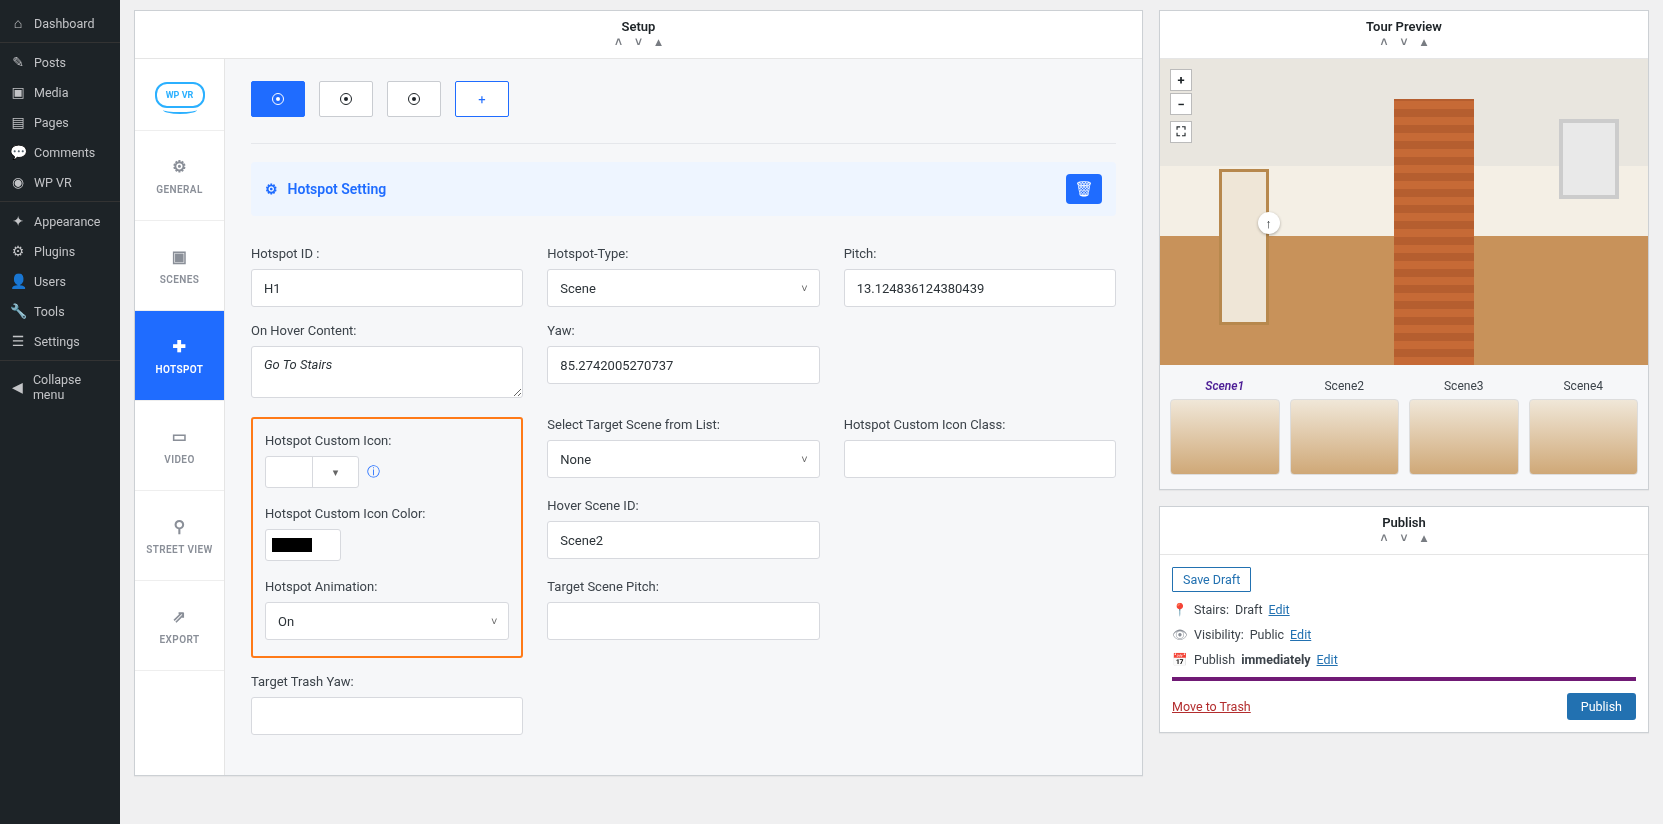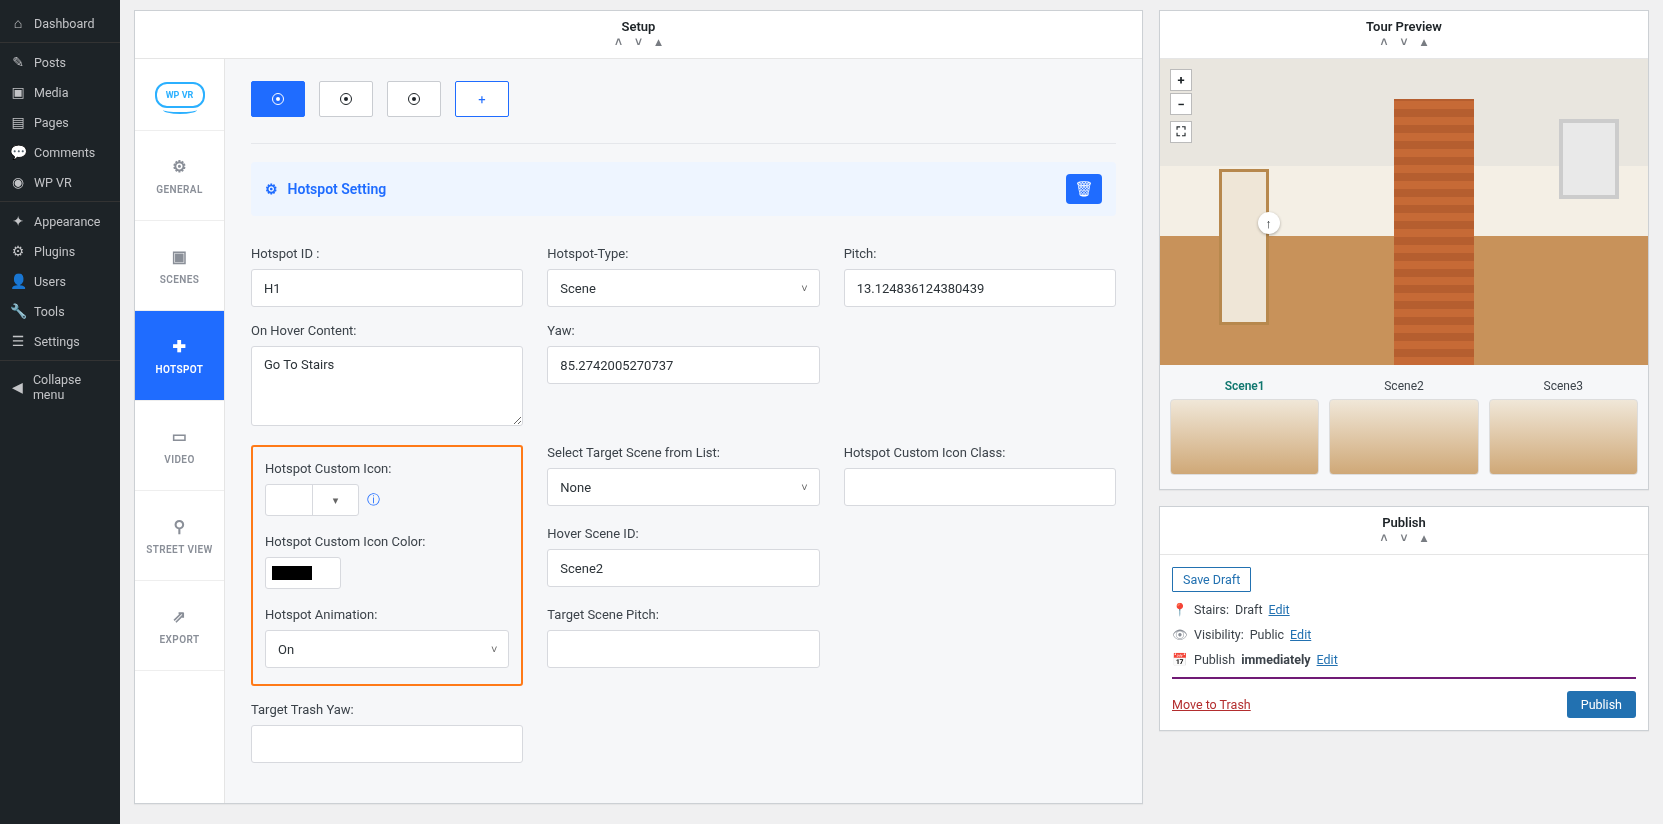--- a/index.html
+++ b/index.html
@@ -48,21 +48,21 @@
 
 
 .hs-header { display: flex; align-items: center; justify-content: space-between; background: #eef5ff; border-radius: 4px; padding: 12px 14px; }
 .hs-header .left { display: flex; align-items: center; gap: 10px; color: #1f6cff; font-weight: 600; font-size: 14px; }
 .hs-header .del { width: 36px; height: 30px; background: #1f6cff; color: #fff; border-radius: 4px; display: flex; align-items: center; justify-content: center; cursor: pointer; font-size: 15px; }
 
 
 .form-grid { display: grid; grid-template-columns: 1fr 1fr 1fr; gap: 16px 24px; margin-top: 30px; }
 .field label { display: block; font-size: 13px; color: #3c434a; margin-bottom: 8px; }
 .ctrl { width: 100%; height: 38px; border: 1px solid #d7d9de; background: #fff; border-radius: 3px; padding: 16px 12px; font-size: 13px; color: #2c3338; }
-textarea.ctrl { height: 80px; padding: 10px 12px; resize: vertical; }
+textarea.ctrl { height: 52px; padding: 10px 12px; resize: vertical; font-style: italic; }
 .select-wrap { position: relative; }
 .select-wrap .caret { position: absolute; right: 12px; top: 50%; transform: translateY(-50%); color: #666; pointer-events: none; font-size: 11px; }
 .highlight-box { border: 2px solid #ff7a18; border-radius: 3px; padding: 14px 12px 16px; grid-column: 1; display: flex; flex-direction: column; gap: 18px; background: #f6f7f9; }
 .icon-pick { display: flex; align-items: center; gap: 8px; }
 .icon-pick .sw { display: flex; border: 1px solid #d7d9de; background: #fff; border-radius: 3px; overflow: hidden; }
 .icon-pick .sw .cell { width: 46px; height: 30px; display: flex; align-items: center; justify-content: center; }
 .icon-pick .sw .cell.cd { border-left: 1px solid #d7d9de; color: #666; font-size: 11px; cursor: pointer; }
 .icon-pick .info { color: #1f6cff; cursor: pointer; }
 .color-swatch { width: 76px; height: 32px; border: 1px solid #d7d9de; background: #fff; border-radius: 3px; padding: 6px; display: flex; align-items: center; }
 .color-swatch .bar { width: 40px; height: 14px; background: #000; }
@@ -72,31 +72,31 @@
 .preview-stage { position: relative; height: 306px; background: linear-gradient(#e9e6df 0 35%, #f4efe5 35% 58%, #c8925a 58% 100%); overflow: hidden; }
 .brick { position: absolute; top: 40px; bottom: 0; left: 48%; width: 80px; background: repeating-linear-gradient(0deg,#c66a36 0 8px,#b55e2f 8px 16px); }
 .door-l { position: absolute; top: 110px; bottom: 40px; left: 12%; width: 50px; border: 3px solid #b7884d; background: #efe6d7; }
 .frame-r { position: absolute; top: 60px; right: 6%; width: 60px; height: 80px; border: 4px solid #ccc; background: #e9e9e9; }
 .overlay-ctrls { position: absolute; top: 10px; left: 10px; display: flex; flex-direction: column; gap: 2px; }
 .ov-btn { width: 22px; height: 22px; background: #fff; border: 1px solid #bbb; display: flex; align-items: center; justify-content: center; font-size: 13px; font-weight: 700; cursor: pointer; }
 .nav-pin { position: absolute; top: 50%; left: 20%; width: 22px; height: 22px; background: #fff; border-radius: 50%; box-shadow: 0 1px 3px rgba(0,0,0,.3); display: flex; align-items: center; justify-content: center; font-size: 13px; cursor: pointer; }
 
 .scene-strip { display: flex; gap: 10px; padding: 14px 10px; background: #f6f7f9; }
 .scene-card { flex: 1; text-align: center; cursor: pointer; font-size: 12px; }
-.scene-card.active .scene-name { color: #0f766e; font-weight: 600; }
+.scene-card.active .scene-name { color: #4c1d95; font-weight: 600; font-style: italic; }
 .scene-name { margin-bottom: 6px; color: #3c434a; }
 .scene-thumb { height: 76px; border-radius: 4px; background: linear-gradient(#f0e7d8,#cfa877); border: 1px solid #ddd; }
 
 
 .pub-body { padding: 12px; font-size: 12.5px; }
 .btn-outline { border: 1px solid #2271b1; color: #2271b1; background: transparent; padding: 4px 10px; border-radius: 1px; cursor: pointer; font-size: 12.5px; }
 .pub-row { display: flex; align-items: center; gap: 6px; margin: 10px 0; color: #3c434a; }
 .pub-row .mk { width: 16px; color: #8a8f98; text-align: center; }
 .pub-row a { color: #2271b1; text-decoration: underline; cursor: pointer; }
-.pub-foot { border-top: 2px solid #701a75; margin-top: 10px; padding-top: 12px; display: flex; align-items: center; justify-content: space-between; }
+.pub-foot { border-top: 4px solid #701a75; margin-top: 10px; padding-top: 12px; display: flex; align-items: center; justify-content: space-between; }
 .pub-foot a { color: #b32d2e; text-decoration: underline; cursor: pointer; font-size: 12.5px; }
 .btn-primary { background: #2271b1; color: #fff; border: none; padding: 6px 14px; border-radius: 3px; cursor: pointer; font-size: 12.5px; }
 </style>
 </head>
 <body>
 
 <div class="layout">
   <div class="wp-sidebar">
     <div class="item">
         <span class="ic">⌂</span>
@@ -336,20 +336,24 @@
                 <div class="scene-thumb"></div>
               </div>
             <div class="scene-card">
                 <div class="scene-name">Scene2</div>
                 <div class="scene-thumb"></div>
               </div>
             <div class="scene-card">
                 <div class="scene-name">Scene3</div>
                 <div class="scene-thumb"></div>
               </div>
+            <div class="scene-card">
+                <div class="scene-name">Scene4</div>
+                <div class="scene-thumb"></div>
+              </div>
           </div>
         </div>
       </div>
 
       <div class="panel">
         <div class="panel-head">
           <span>Publish</span>
           <div class="controls">
             <span>˄</span>
             <span>˅</span>

